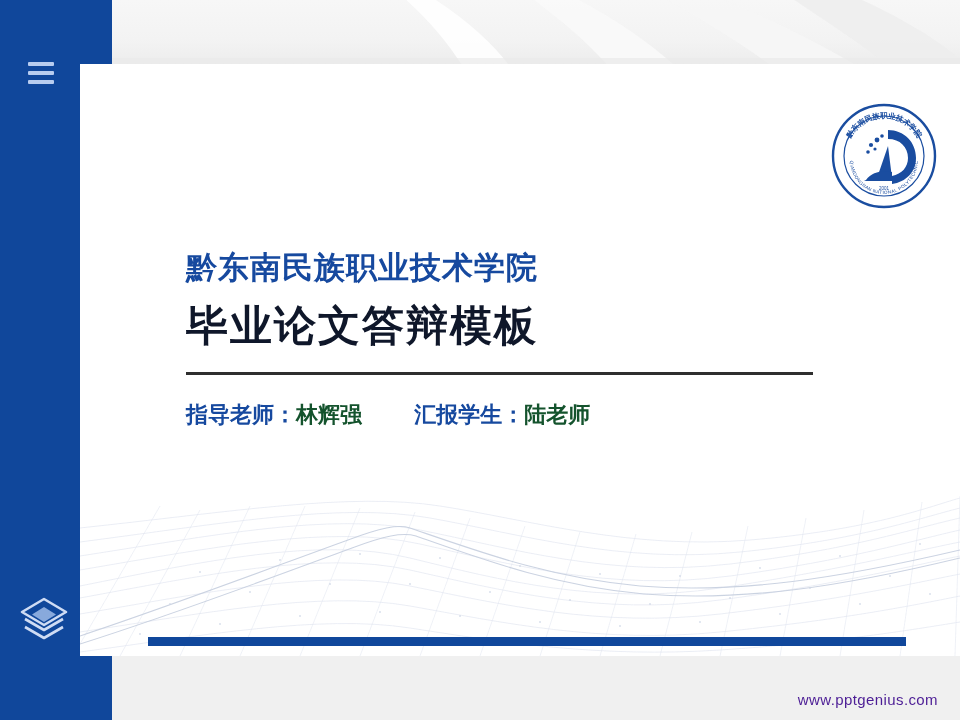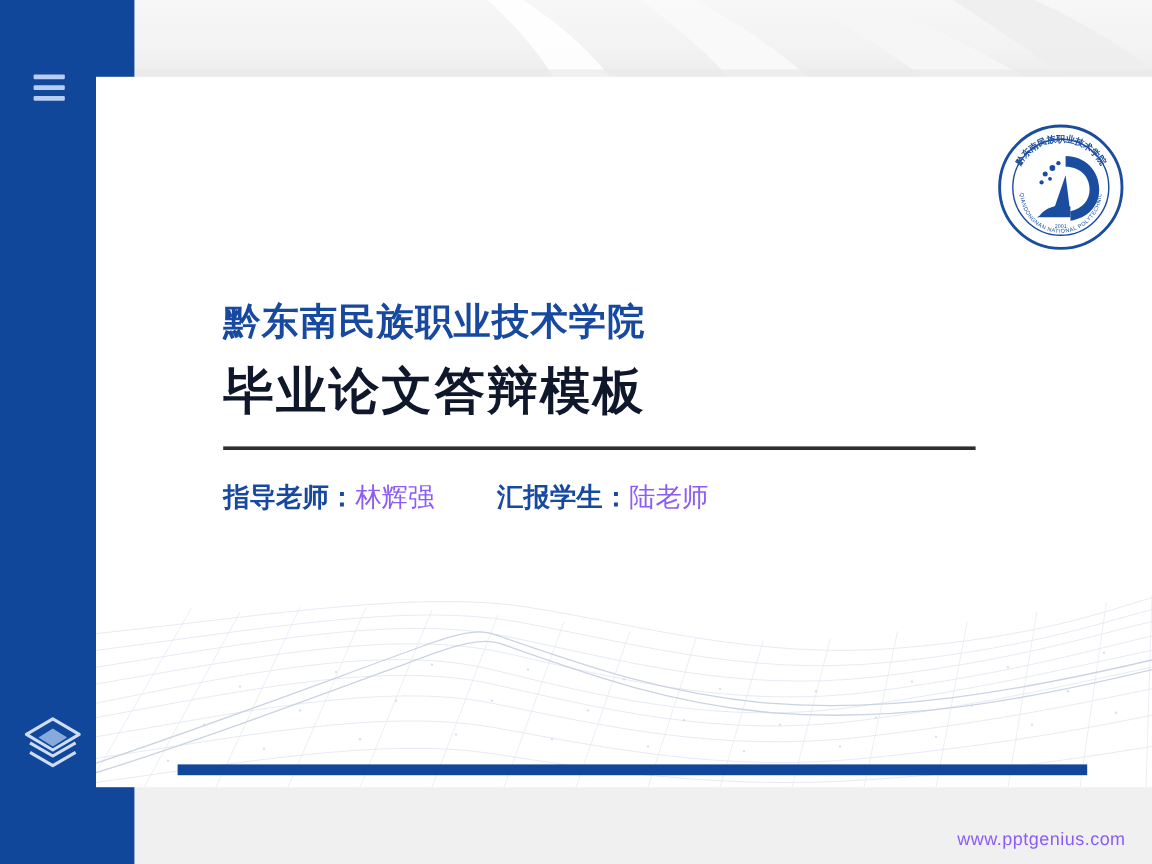--- a/index.html
+++ b/index.html
@@ -58,33 +58,33 @@
     font-size:42px; font-weight:bold; color:#0f172a;
     letter-spacing:2px; line-height:1.15; white-space:nowrap;
   }
   .rule {
     margin-top:22px; width:627px; height:3px; background:#2e2e2e;
   }
   .people {
     margin-top:26px; font-size:22px; white-space:nowrap; line-height:1.3;
   }
   .people .lbl { color:#16499f; font-weight:bold; }
-  .people .val { color:#8b5cf6; }
+  .people .val { color:#14532d;font-weight:bold; }
   .people .gap { display:inline-block; width:40px; }
 
   
   .bluebar {
     position:absolute; left:68px; bottom:10px; width:758px; height:9px;
     background:#10479b;
   }
 
   
   .footer {
     position:absolute; right:22px; bottom:12px;
-    font-size:15px; color:#8b5cf6; letter-spacing:.4px;
+    font-size:15px; color:#4c1d95; letter-spacing:.4px;
   }
 </style>
 </head>
 <body>
 
 <div id="stage">
 
   <div class="topband">
     <svg width="960" height="66" viewBox="0 0 960 66">
       <defs>

